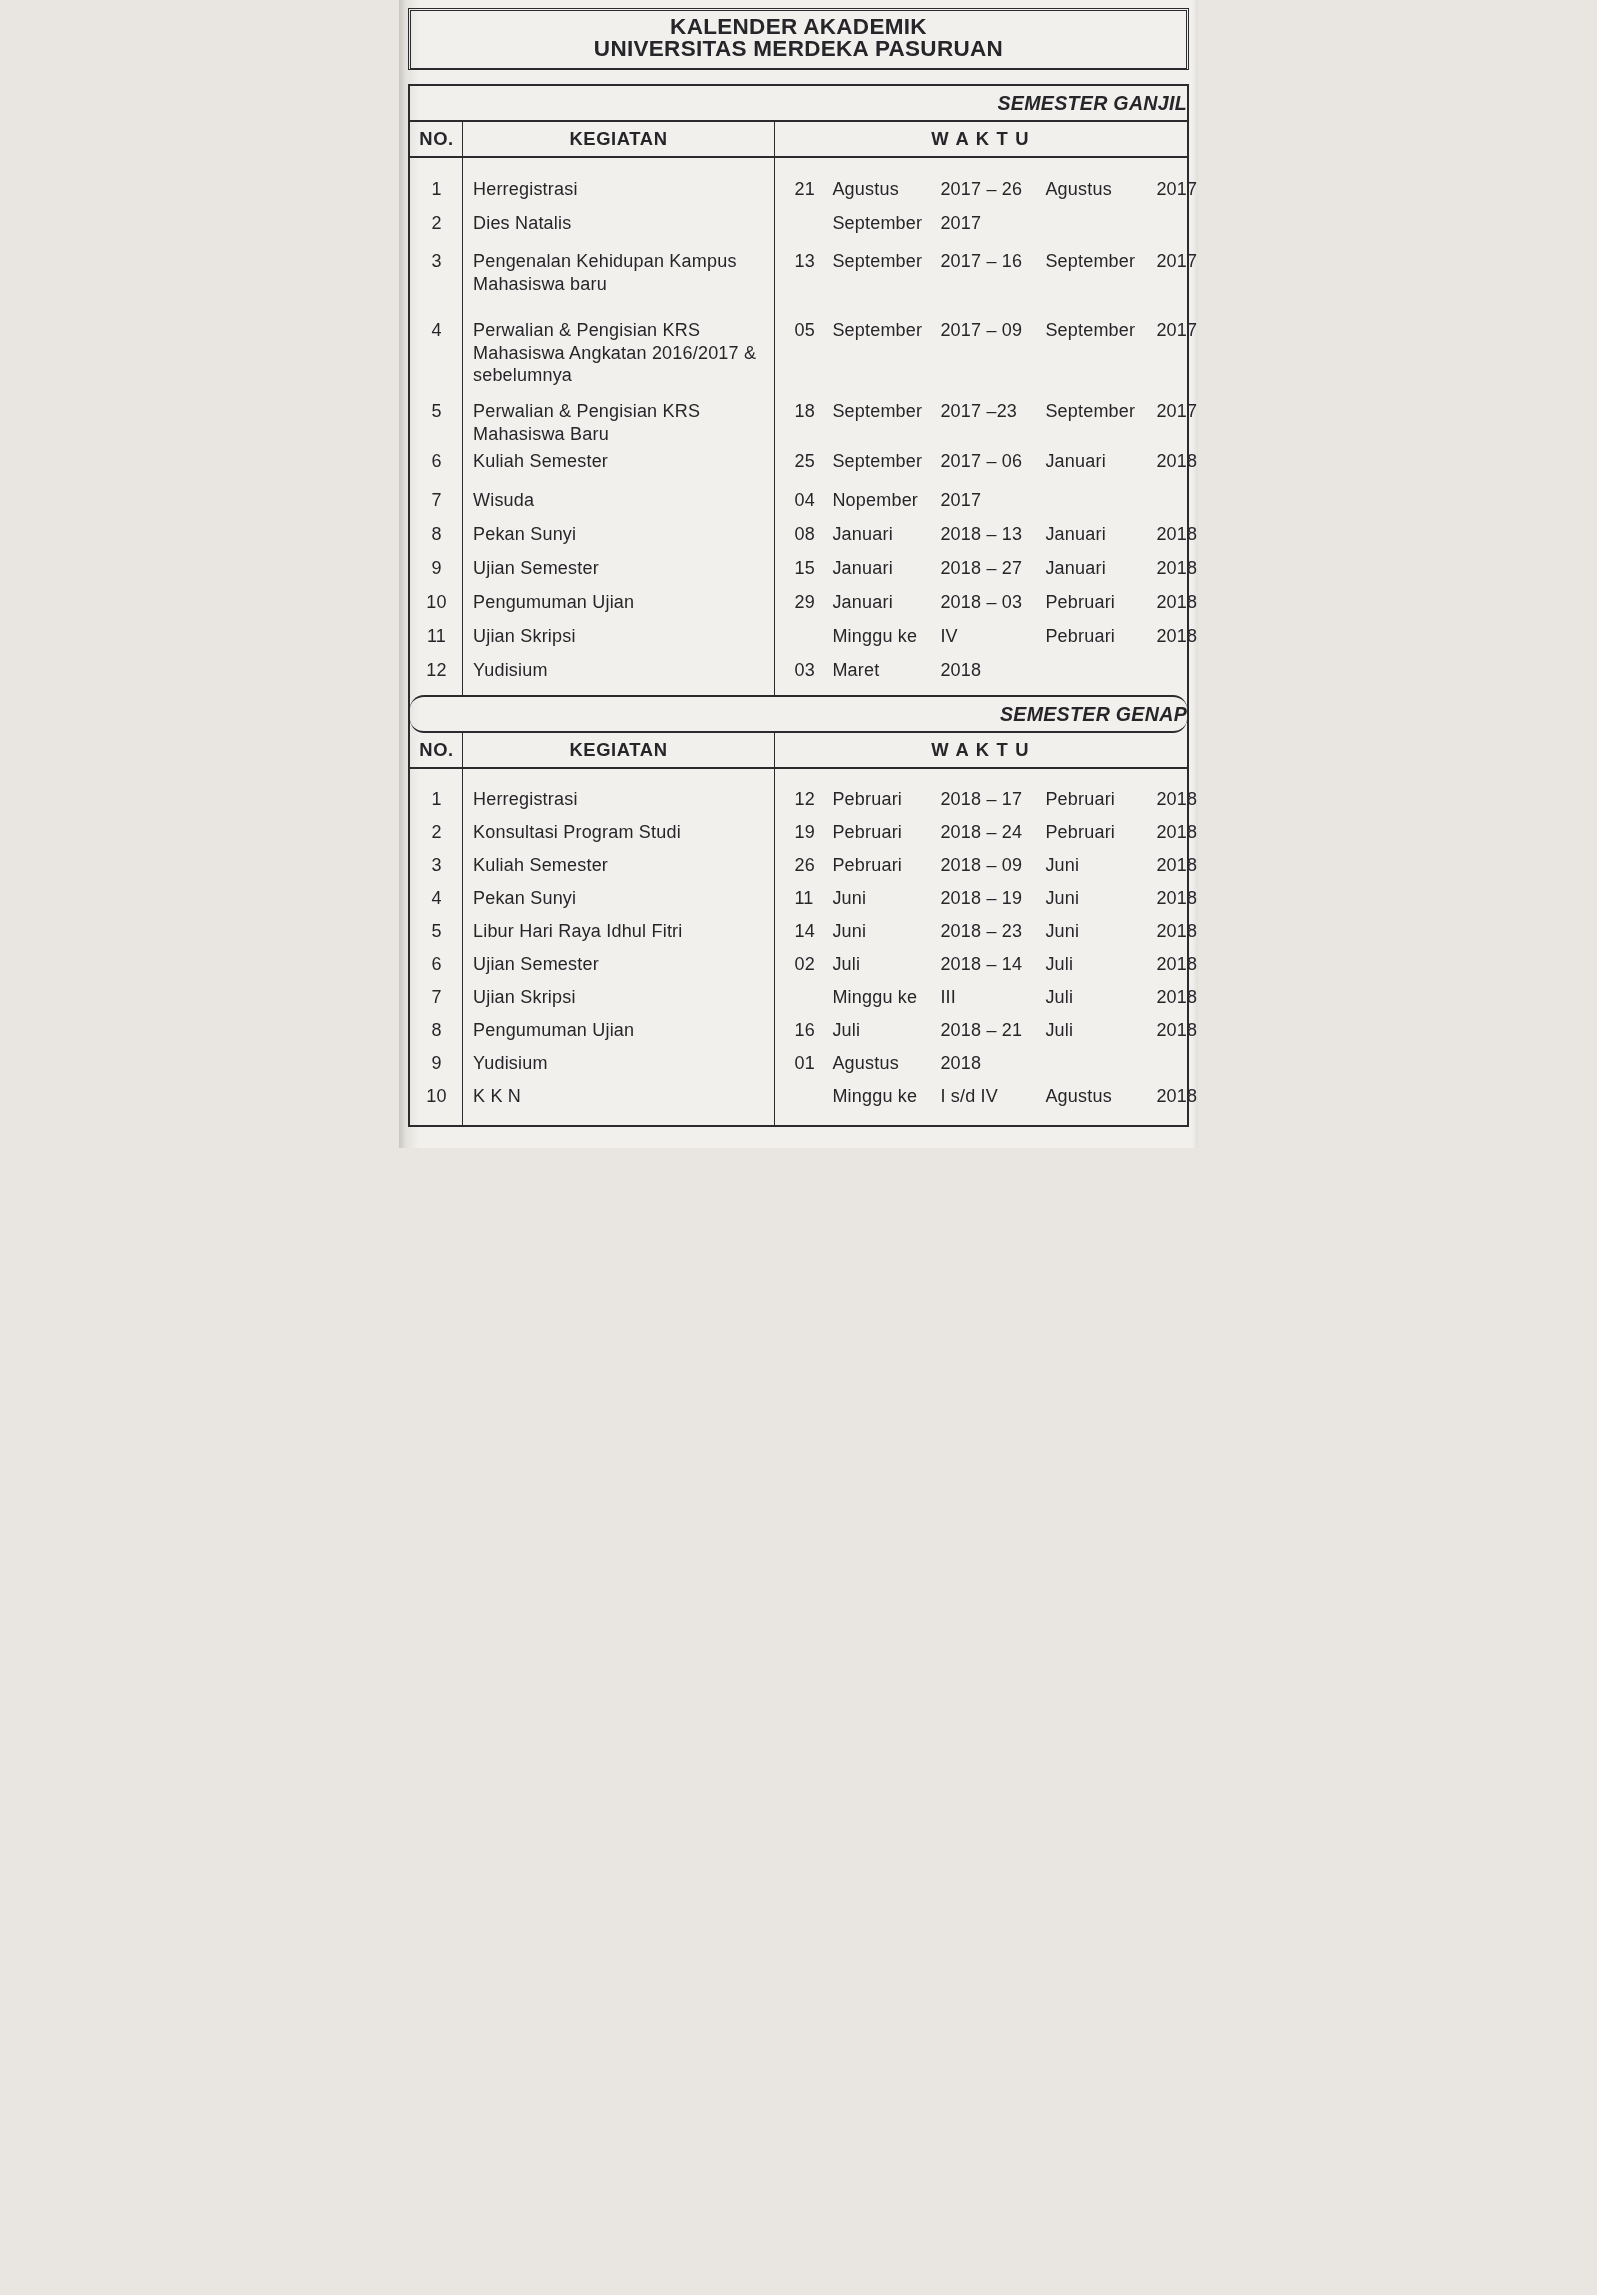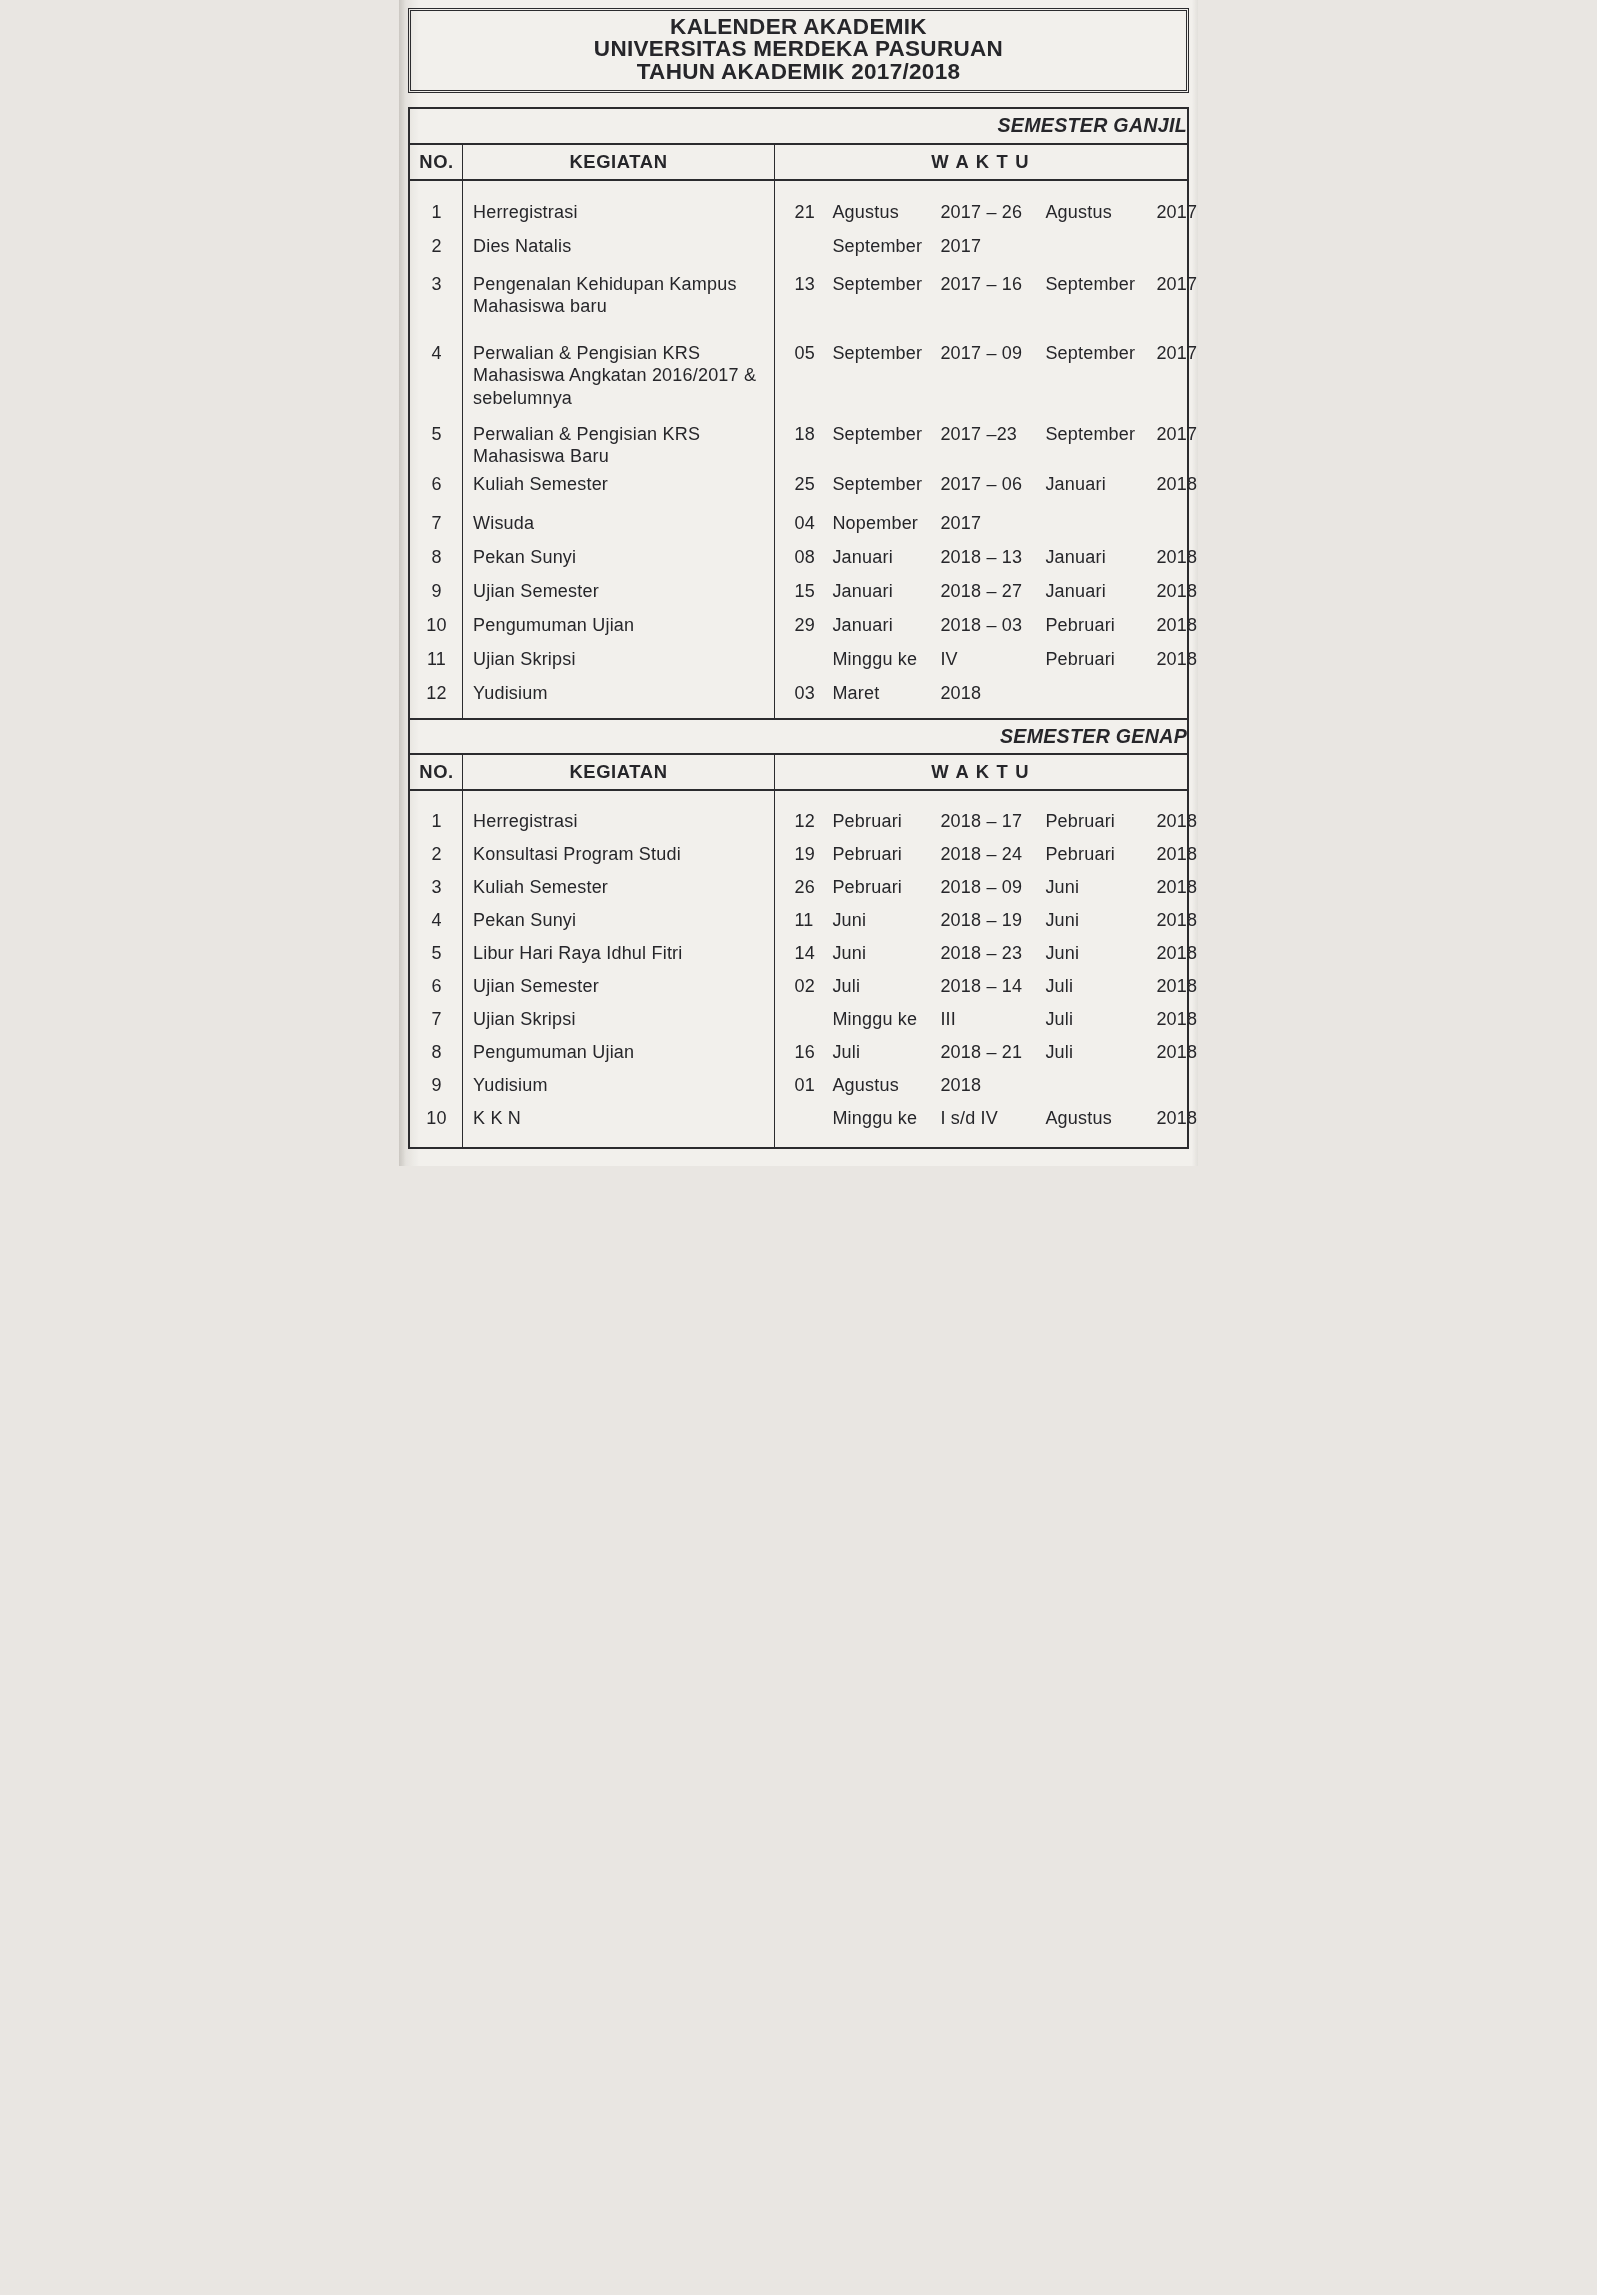--- a/index.html
+++ b/index.html
@@ -57,20 +57,21 @@
     font-weight:bold;
     font-style:italic;
     font-size:19.6px;
     line-height:20px;
     padding:6.5px 0 7.1px;
     border-bottom:2.4px solid var(--line);
     letter-spacing:0.3px;
   }
   .sec-genap .band{
     border-top:2.4px solid var(--line);
+    border-radius:14px;
   }
 
   
   .collines{
     background-image:
       linear-gradient(var(--line),var(--line)),
       linear-gradient(var(--line),var(--line));
     background-size:1.2px 100%,1.2px 100%;
     background-position:52px 0,364px 0;
     background-repeat:no-repeat;
@@ -136,21 +137,20 @@
 </style>
 </head>
 <body>
 
 <div class="page">
 
   <div class="titlebox">
     <div class="titlebox-inner">
       <div class="title-line">KALENDER AKADEMIK</div>
       <div class="title-line">UNIVERSITAS MERDEKA PASURUAN</div>
-      <div class="title-line">TAHUN AKADEMIK 2017/2018</div>
     </div>
   </div>
 
   <div class="caltable">
 
     <section class="sec sec-ganjil">
       <div class="band">SEMESTER GANJIL</div>
       <div class="hrow collines">
         <div class="hcell">NO.</div>
         <div class="hcell">KEGIATAN</div>

